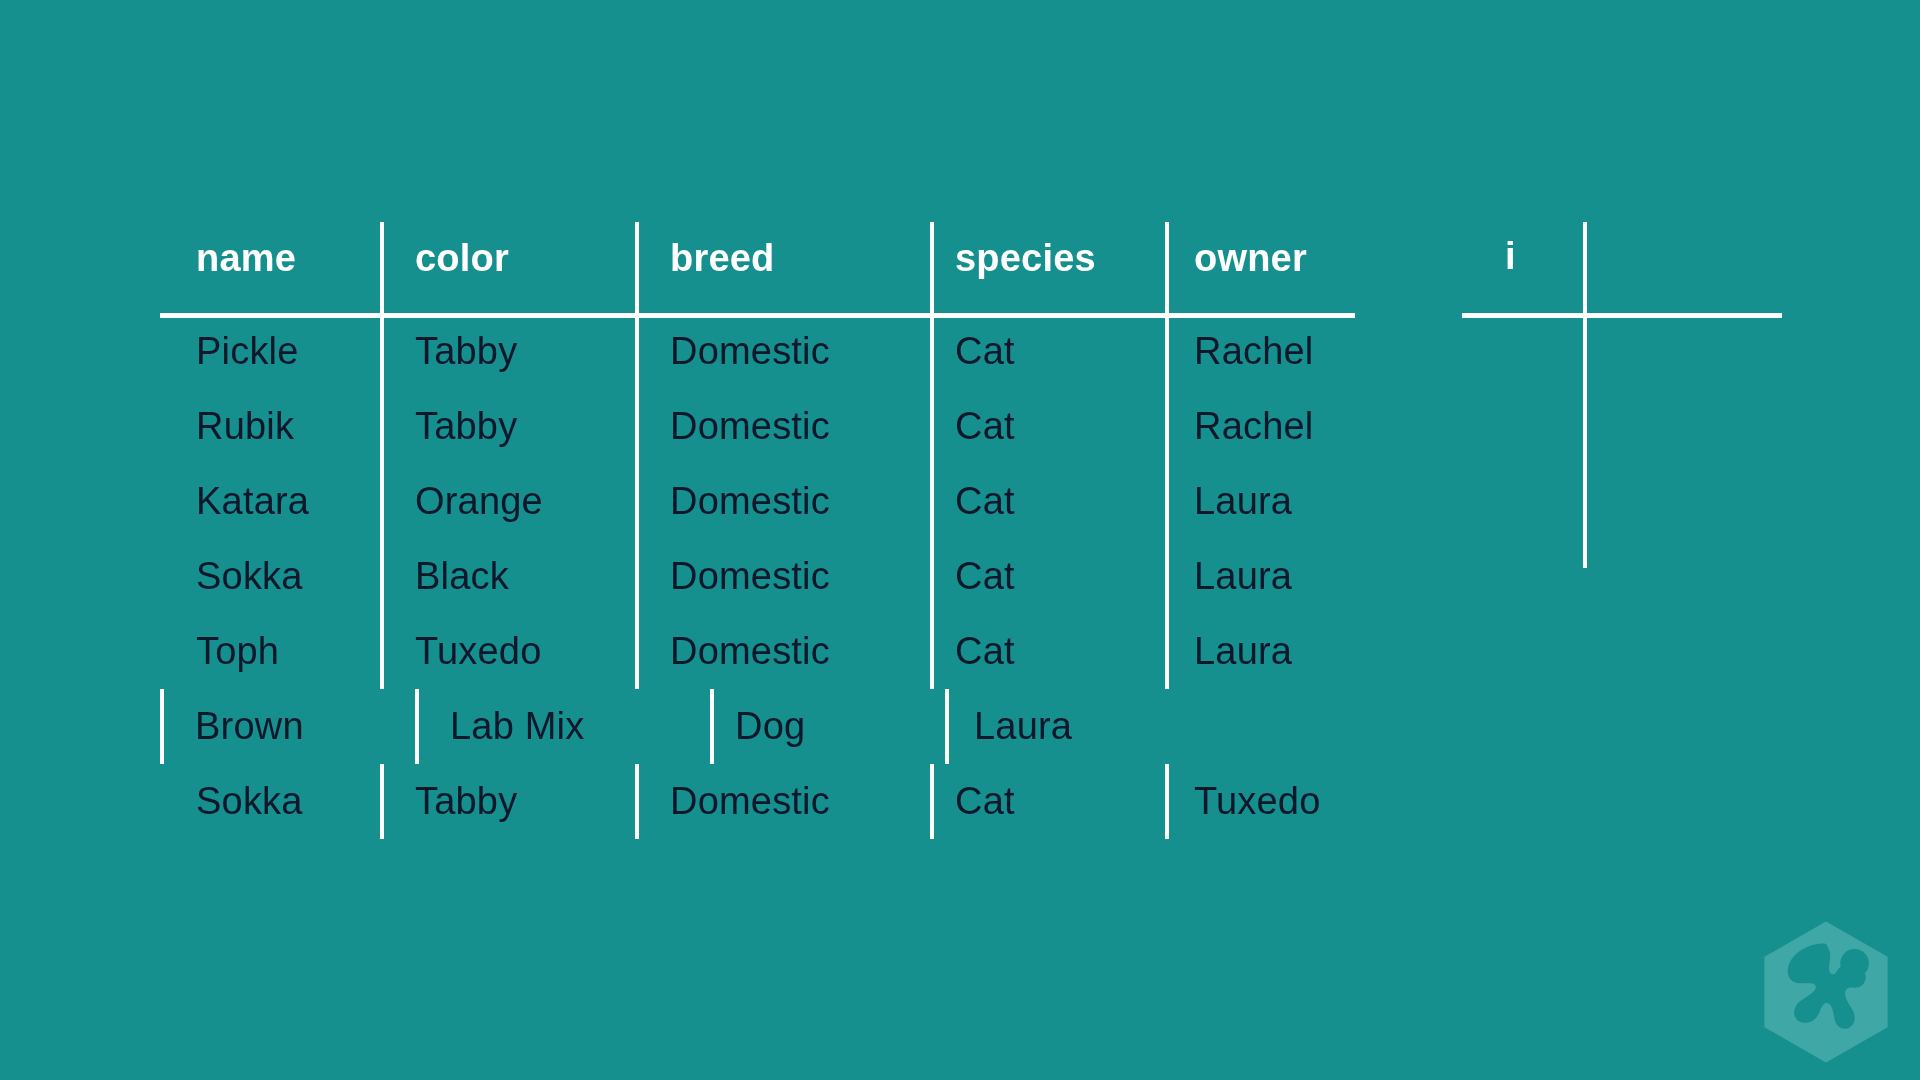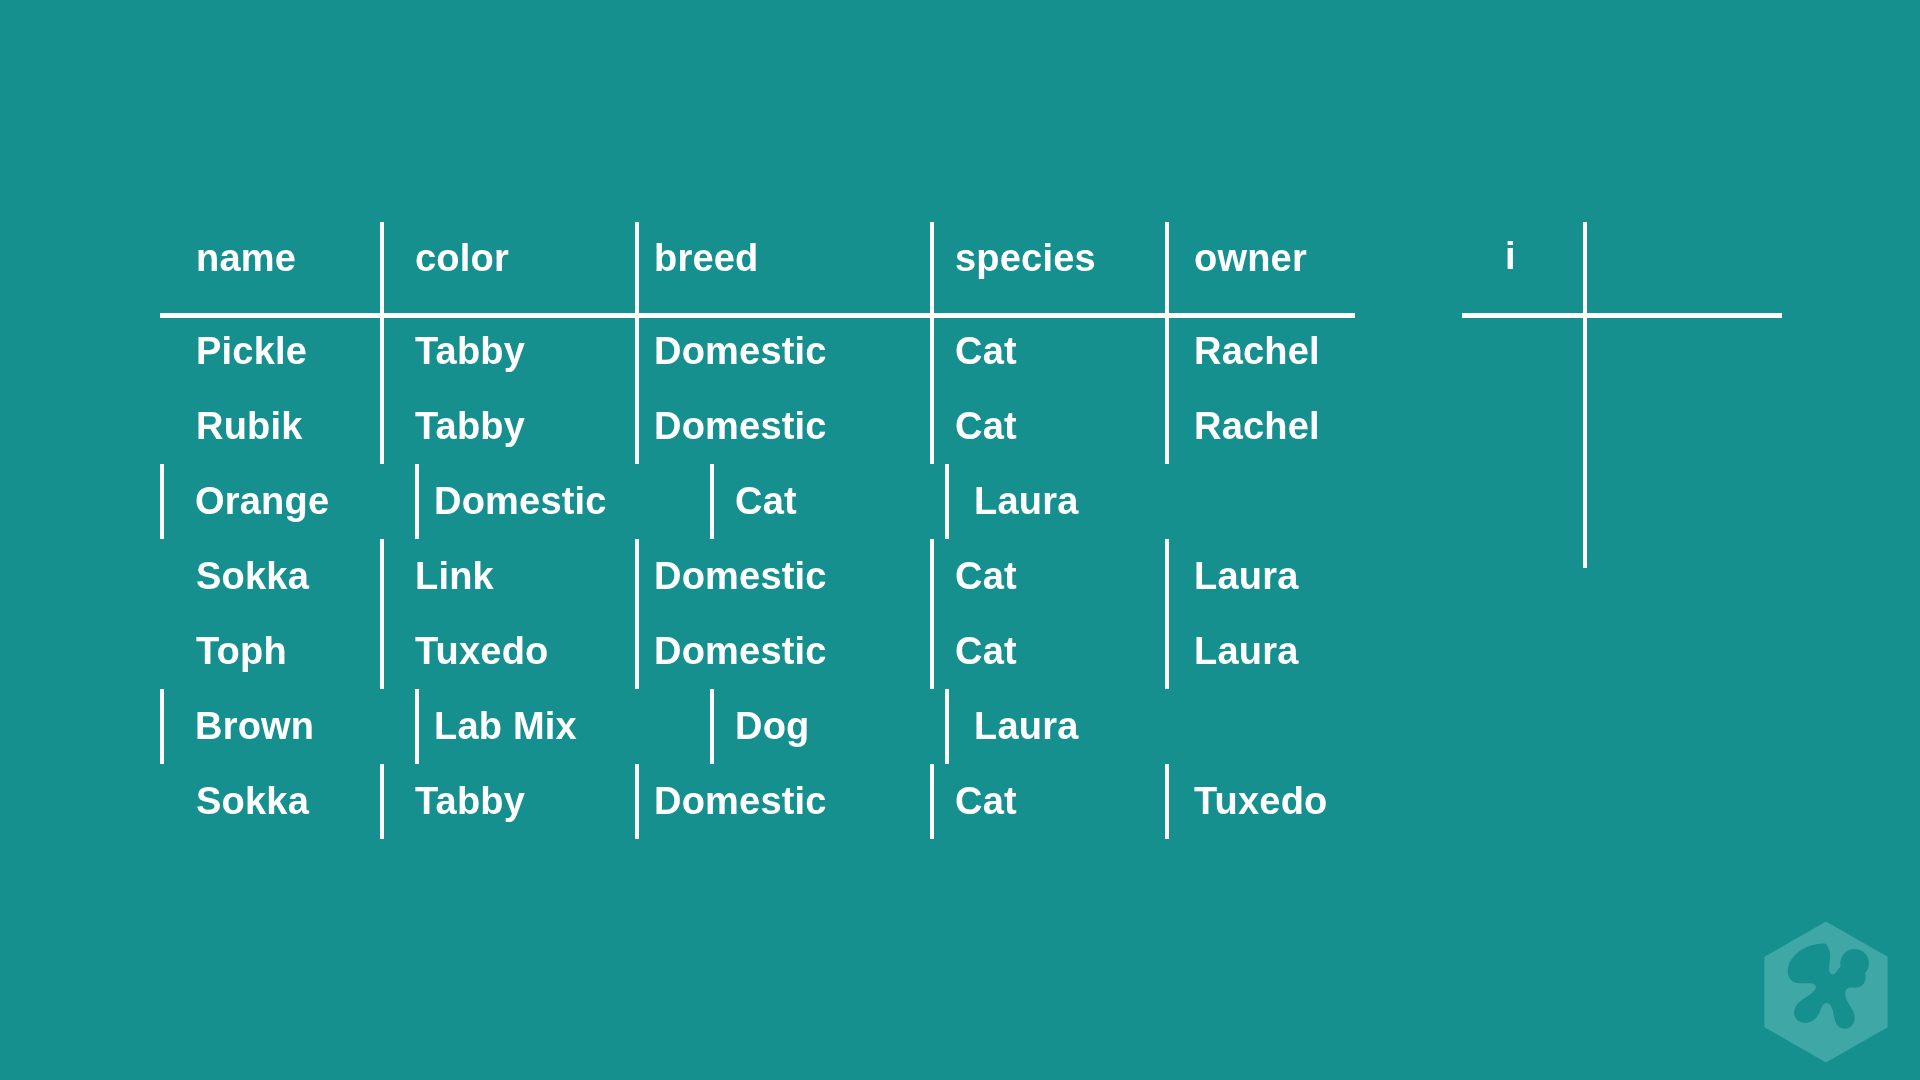--- a/index.html
+++ b/index.html
@@ -66,21 +66,21 @@
   }
 
   .cell .txt {
     display: block;
     white-space: nowrap;
   }
 
   
   .col-name    { width: 220px; padding-left: 36px; }
   .col-color   { width: 255px; padding-left: 35px; }
-  .col-breed   { width: 295px; padding-left: 19px; }
+  .col-breed   { width: 295px; padding-left: 35px; }
   .col-species { width: 235px; padding-left: 25px; }
   .col-owner   { width: 240px; padding-left: 29px; }
 
   
   .col-color::before,
   .col-breed::before,
   .col-species::before,
   .col-owner::before {
     content: "";
     position: absolute;
@@ -101,22 +101,22 @@
     font-weight: 700;
     color: #ffffff;
     letter-spacing: 0.2px;
     position: relative;
     top: -10px;
   }
 
   
   .data-row .txt {
     font-size: 38px;
-    font-weight: 700;
-    color: #ffffff;
+    font-weight: 400;
+    color: #0f172a;
     letter-spacing: 0.2px;
   }
 
   
   #header-rule {
     position: absolute;
     left: 160px;
     top: 313px;
     width: 1195px;
     height: 5px;
@@ -207,40 +207,43 @@
           </div>
         <div class="cell col-species">
             <span class="txt">Cat</span>
           </div>
         <div class="cell col-owner">
             <span class="txt">Rachel</span>
           </div>
       </div>
 
       <div class="data-row">
+        <div class="cell col-name">
+            <span class="txt">Katara</span>
+          </div>
         <div class="cell col-color">
             <span class="txt">Orange</span>
           </div>
         <div class="cell col-breed">
             <span class="txt">Domestic</span>
           </div>
         <div class="cell col-species">
             <span class="txt">Cat</span>
           </div>
         <div class="cell col-owner">
             <span class="txt">Laura</span>
           </div>
       </div>
 
       <div class="data-row">
         <div class="cell col-name">
             <span class="txt">Sokka</span>
           </div>
         <div class="cell col-color">
-            <span class="txt">Link</span>
+            <span class="txt">Black</span>
           </div>
         <div class="cell col-breed">
             <span class="txt">Domestic</span>
           </div>
         <div class="cell col-species">
             <span class="txt">Cat</span>
           </div>
         <div class="cell col-owner">
             <span class="txt">Laura</span>
           </div>

